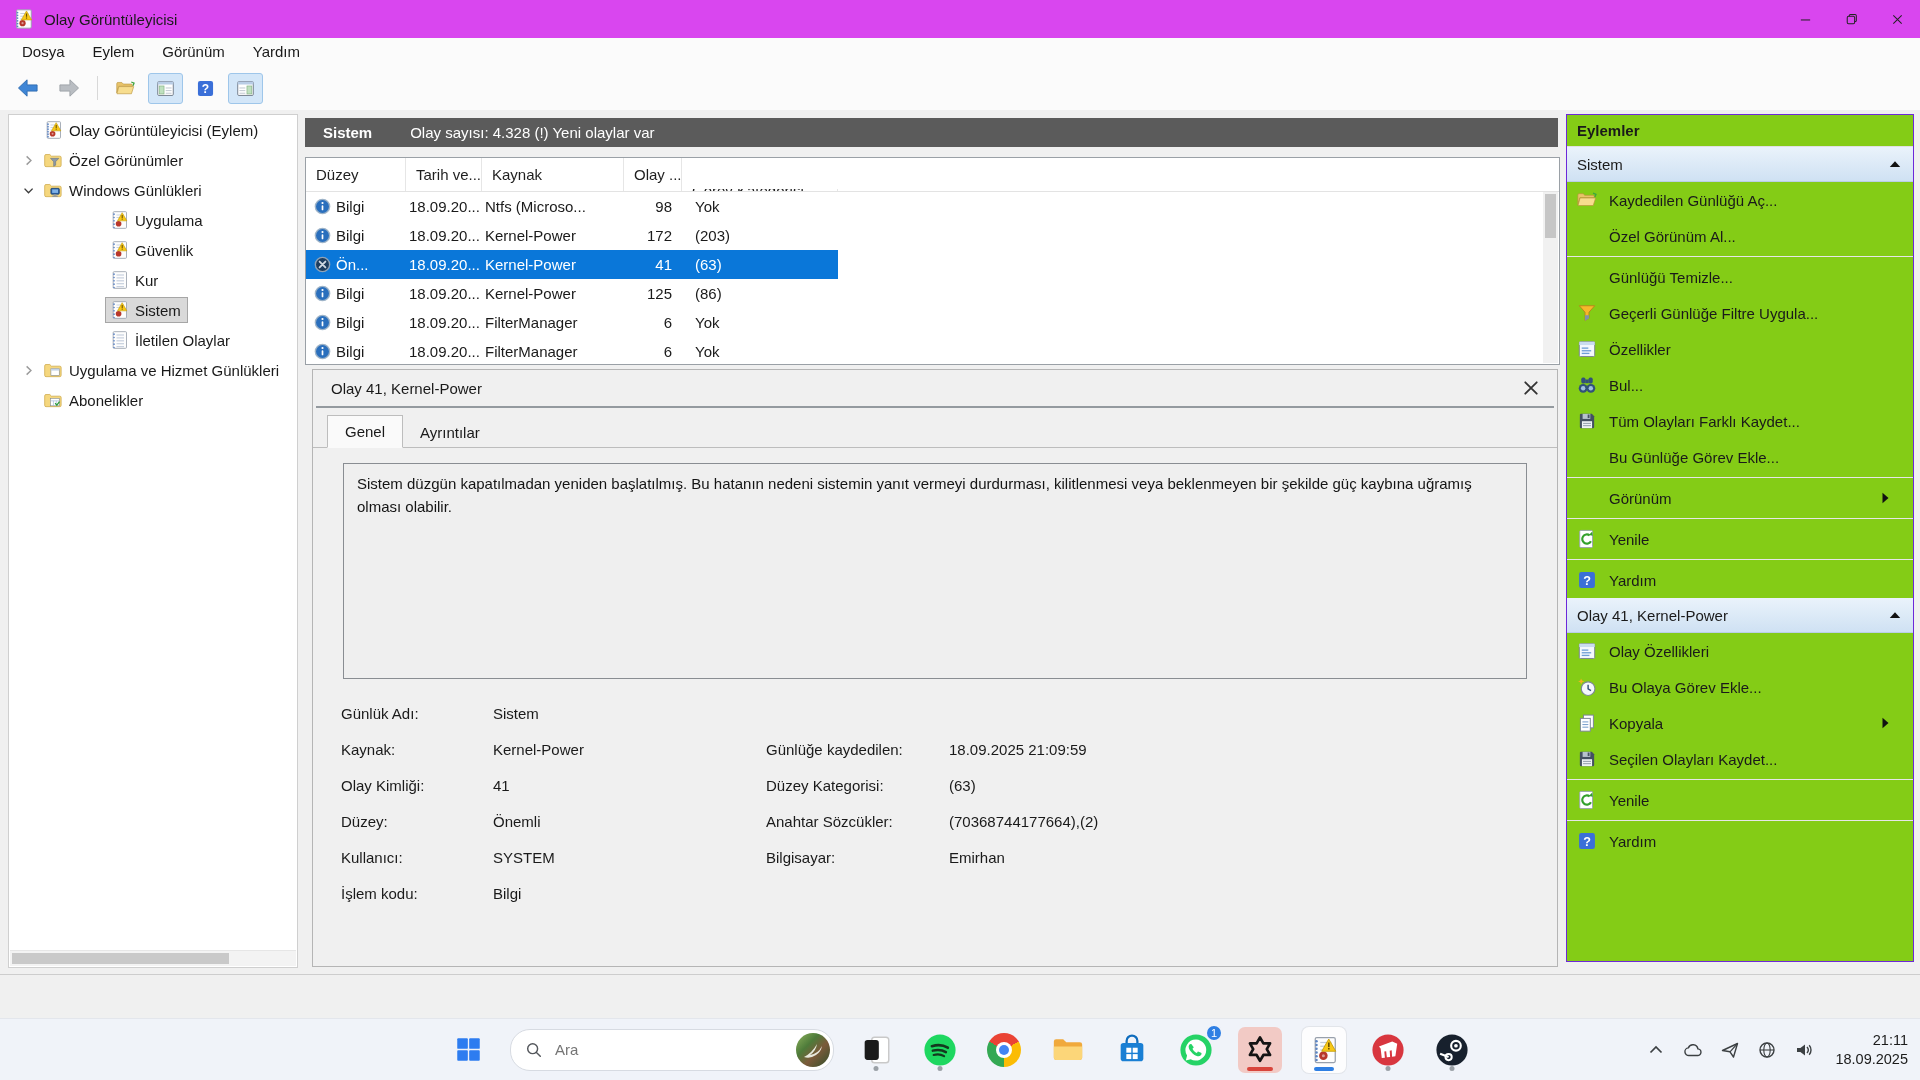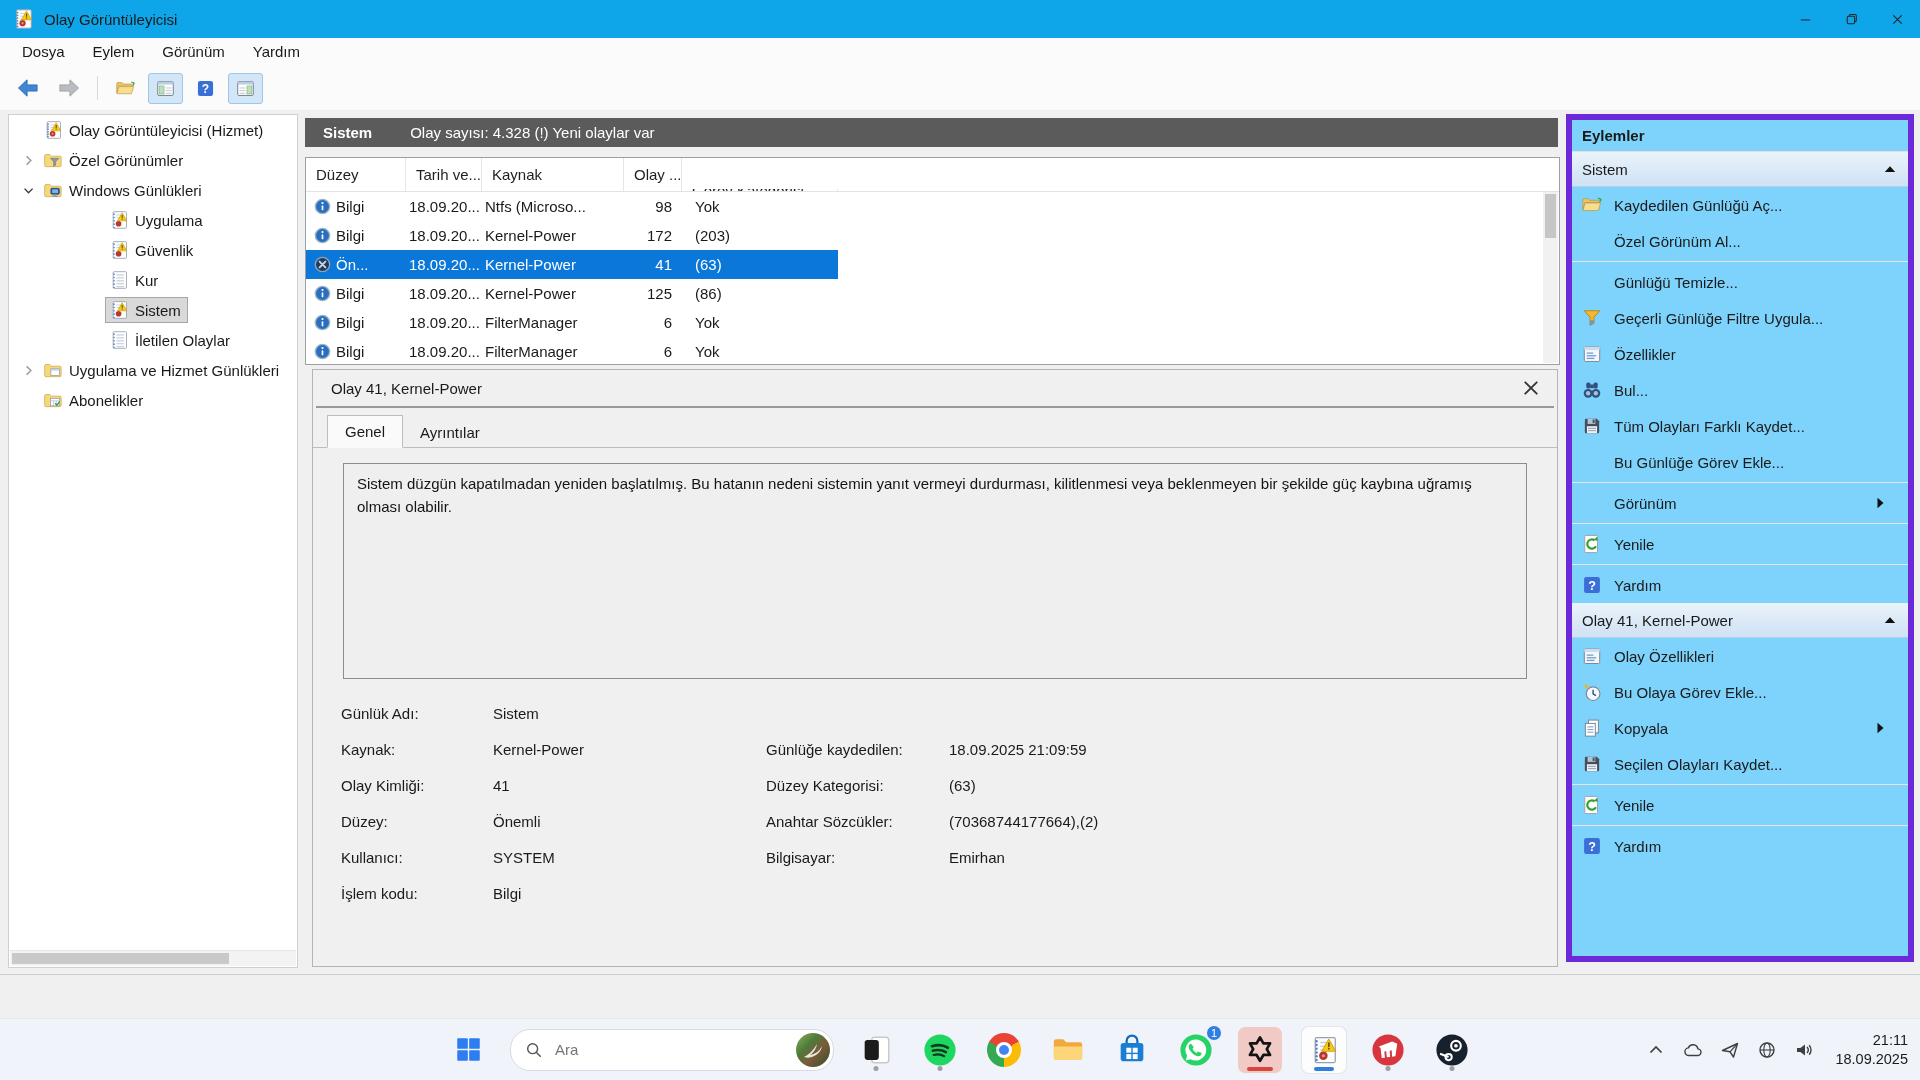--- a/index.html
+++ b/index.html
@@ -5,21 +5,21 @@
   html,body{margin:0;padding:0;}
   body{
     width:1920px;height:1080px;overflow:hidden;position:relative;
     background:#f0f0f0;font-family:"Liberation Sans",sans-serif;color:#1a1a1a;
     -webkit-font-smoothing:antialiased;
   }
   .ic{display:inline-flex;align-items:center;justify-content:center}
   .ic svg{width:100%;height:100%}
 
   
-  #titlebar{position:absolute;top:0;left:0;right:0;height:38px;background:#0ea5e9;display:flex;align-items:center}
+  #titlebar{position:absolute;top:0;left:0;right:0;height:38px;background:#d946ef;display:flex;align-items:center}
   #titlebar .app-ic{width:22px;height:22px;margin-left:12px}
   #titlebar .t-title{margin-left:10px;font-size:15px}
   .wbtns{margin-left:auto;display:flex;height:100%}
   .wbtn{width:46px;height:38px;display:flex;align-items:center;justify-content:center}
   .wbtn svg{width:13px;height:13px}
 
   #menubar{position:absolute;top:38px;left:0;right:0;height:28px;background:#fbfbfb;display:flex;align-items:center;padding-left:8px}
   .menu-item{padding:0 14px;font-size:15px;line-height:28px}
 
   #toolbar{position:absolute;top:66px;left:0;right:0;height:44px;background:#fbfbfb;border-bottom:1px solid #dfdfdf;display:flex;align-items:center;padding-left:10px;gap:5px}
@@ -64,21 +64,21 @@
   .d-close{margin-left:auto;width:16px;height:16px}
   .d-rule{height:2px;background:#949a9f;margin:0 3px}
   .tabs{display:flex;align-items:flex-end;height:40px;border-bottom:1px solid #bdbdbd;padding-left:14px;box-sizing:border-box}
   .tab{padding:7px 17px;font-size:15px;margin-bottom:-1px}
   .tab.active{background:#fafafa;border:1px solid #bdbdbd;border-bottom:1px solid #fafafa}
   .desc{margin:15px 30px 0 30px;height:216px;border:1px solid #898d92;background:#efefef;padding:9px 13px;font-size:15px;line-height:1.5;color:#141414;box-sizing:border-box;overflow:hidden}
   .fields{margin:16px 0 0 28px;display:grid;grid-template-columns:152px 273px 183px 1fr;font-size:15px}
   .f-cell{height:36px;display:flex;align-items:center;overflow:hidden;white-space:nowrap}
 
   
-  #actions{position:absolute;left:1566px;top:4px;bottom:12px;width:348px;background:#7dd3fc;border:6px solid #6d28d9;box-sizing:border-box;overflow:hidden}
+  #actions{position:absolute;left:1566px;top:4px;bottom:12px;width:348px;background:#84cc16;border:1px solid #6d28d9;box-sizing:border-box;overflow:hidden}
   .a-title{height:31px;display:flex;align-items:center;padding-left:10px;font-weight:bold;font-size:15px;border-bottom:1px solid #e0e0e0}
   .a-sec{height:34px;display:flex;align-items:center;padding:0 12px 0 10px;font-size:15px;background:linear-gradient(#eaf3fb,#cfe1f3);border-bottom:1px solid #b9cfe6}
   .a-sec .collapse{margin-left:auto;width:12px;height:8px}
   .a-item{height:36px;display:flex;align-items:center;padding:0 12px 0 9px;font-size:15px}
   .a-item .ic{width:22px;height:22px;margin-right:11px;flex:none}
   .a-item .spacer-ic{width:22px;margin-right:11px;flex:none}
   .a-item .sub{margin-left:auto;width:9px;height:12px}
   .a-div{height:1px;background:#e6e6e6;margin:2px 0}
 
   
@@ -246,21 +246,21 @@
                   <path d="M9 9 h9"></path>
                   <path d="M9 12 h9"></path>
                 </g>
                 <circle cx="11.5" cy="16.5" r="3.4" fill="#b8372b"></circle>
                 <circle cx="11.5" cy="16.5" r="1.2" fill="#fff" opacity=".5"></circle>
                 <path d="M15.8 3.2 L21.4 13 H10.2 z" fill="#f8c816" stroke="#c59b06" stroke-width=".7"></path>
                 <rect x="15.2" y="6" width="1.3" height="3.6" fill="#6b5200"></rect>
                 <rect x="15.2" y="10.3" width="1.3" height="1.3" fill="#6b5200"></rect>
               </svg>
             </span>
-            <span>Olay Görüntüleyicisi (Hizmet)</span>
+            <span>Olay Görüntüleyicisi (Eylem)</span>
           </span>
         </div>
         <div class="trow" style="padding-left: 8px;">
           <span class="exp">
             <svg viewBox="0 0 16 16">
               <path d="M6 3.6 l4.6 4.4 L6 12.4" fill="none" stroke="#9b9b9b" stroke-width="1.5"></path>
             </svg>
           </span>
           <span class="hl">
             <span class="ic">

